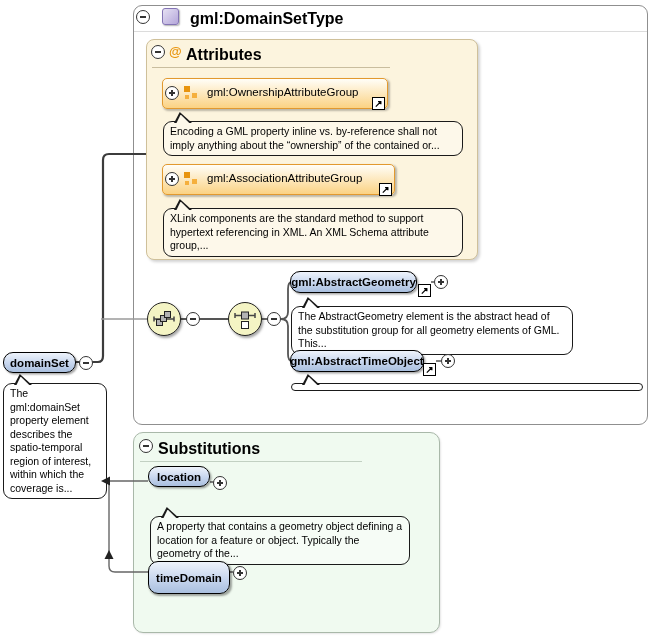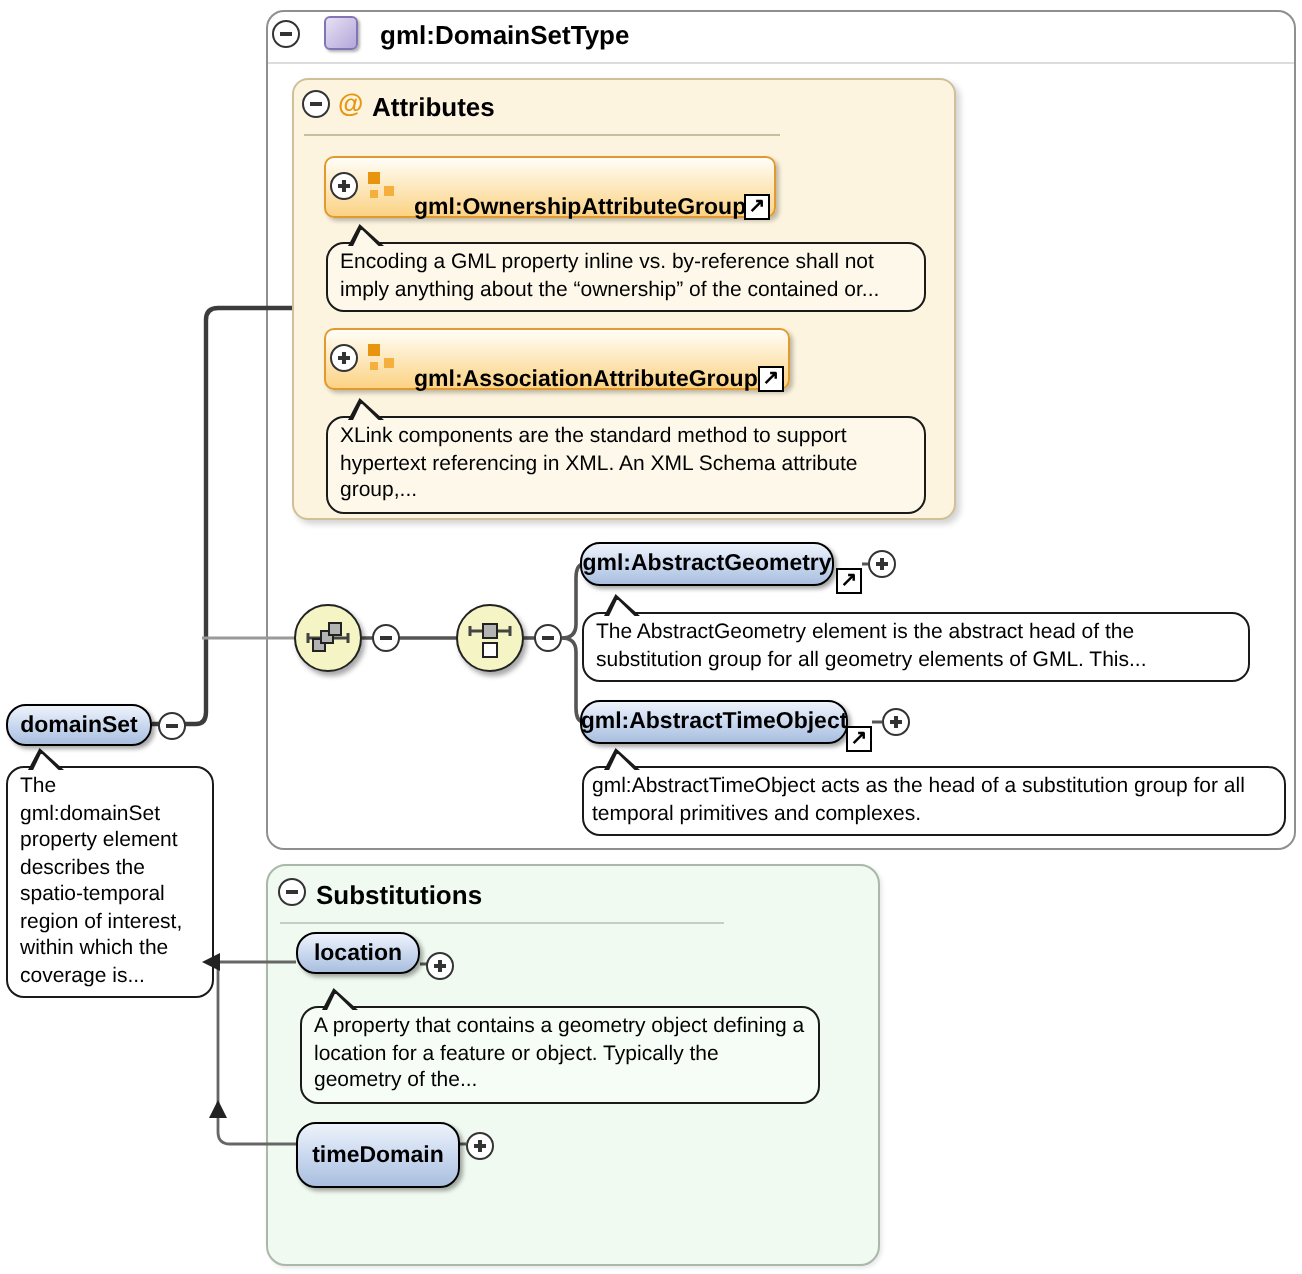--- a/index.html
+++ b/index.html
@@ -13,21 +13,21 @@
            border:1px solid #8f8f8f;border-radius:9px;z-index:2;}
   .attrpanel{left:146px;top:39px;width:332px;height:221px;background:#fcf4de;
              border:1px solid #cfc09a;border-radius:8px;z-index:3;
              box-shadow:2px 2px 3px rgba(0,0,0,0.18);}
   .substpanel{left:133px;top:432px;width:307px;height:201px;background:#f0faf0;
               border:1px solid #a9b8a9;border-radius:10px;z-index:2;
               box-shadow:1px 1px 2px rgba(0,0,0,0.10);}
   .hsep{height:1px;z-index:5;}
 
   
-  .hdr{font-weight:bold;font-size:13px;z-index:6;white-space:nowrap;}
+  .hdr{font-weight:bold;font-size:16px;z-index:6;white-space:nowrap;}
   .at{font-weight:bold;font-size:13px;color:#e8950f;z-index:6;}
 
   
   .tog{width:14px;height:14px;border:1px solid #333;border-radius:50%;
        background:#fff;z-index:60;}
   .tog::before{content:"";position:absolute;left:3px;right:3px;top:50%;
                height:2px;margin-top:-1px;background:#333;}
   .tog.plus::after{content:"";position:absolute;top:3px;bottom:3px;left:50%;
                    width:2px;margin-left:-1px;background:#333;}
 
@@ -35,21 +35,21 @@
   .pill{border:1.5px solid #000;border-radius:10px;z-index:55;
         background:linear-gradient(#eef3fb,#c7d6ee 55%,#a9bfde);
         display:flex;align-items:center;justify-content:center;
         font-weight:bold;font-size:11.5px;white-space:nowrap;
         box-shadow:1.5px 1.5px 2px rgba(0,0,0,0.35);}
 
   
   .agrp{border:1.5px solid #e2992f;border-radius:5px;z-index:6;
         background:linear-gradient(#fffef8,#fbd283);
         box-shadow:1.5px 1.5px 2px rgba(0,0,0,0.25);}
-  .agrp-label{font-weight:bold;font-size:11.5px;z-index:7;white-space:nowrap;margin-top:12px;}
+  .agrp-label{font-weight:normal;font-size:11.5px;z-index:7;white-space:nowrap;}
 
   
   .lnk{width:13px;height:13px;background:#fff;border:1.5px solid #000;z-index:65;
        display:flex;align-items:center;justify-content:center;
        font-size:10px;font-weight:bold;color:#000;line-height:1;}
 
   
   .ticon{width:17px;height:17px;border:1px solid #8374b4;border-radius:3px;
          background:linear-gradient(135deg,#e6e1f3,#b4a6da);z-index:6;
          box-shadow:1px 1px 1.5px rgba(0,0,0,0.3);}
@@ -57,21 +57,21 @@
   
   .comp{width:34px;height:34px;border:1.5px solid #222;border-radius:50%;
         background:#f4f4c4;z-index:55;box-shadow:1.5px 2px 2.5px rgba(0,0,0,0.35);
         display:flex;align-items:center;justify-content:center;}
 
   
   .callout{border:1.3px solid #1a1a1a;border-radius:9px;z-index:30;
            font-size:10.5px;line-height:13.5px;padding:3px 6px;}
   .c-white{background:#fff;}
   .c-cream{background:#fdf8ea;}
-  .c-green{background:#f6fcf6;}
+  .c-green{background:#f6fcf6;margin-top:13px;}
   .tail-b{position:absolute;top:-10px;left:10px;width:18px;height:11px;
           background:#1a1a1a;clip-path:polygon(32% 0,0 100%,100% 100%);z-index:31;}
   .tail-w{position:absolute;top:-7.5px;left:12.3px;width:13.5px;height:9px;
           clip-path:polygon(32% 0,0 100%,100% 100%);z-index:32;}
   .c-white .tail-w{background:#fff;}
   .c-cream .tail-w{background:#fdf8ea;}
   .c-green .tail-w{background:#f6fcf6;}
 </style>
 </head>
 <body>
@@ -154,31 +154,30 @@
       <path d="M1 5 V10 M21 5 V10" stroke="#444" stroke-width="1.5"></path>
       <rect x="7.5" y="4" width="7" height="7" fill="#b3b3b3" stroke="#222"></rect>
       <rect x="7.5" y="13.5" width="7" height="7" fill="#fff" stroke="#222"></rect>
     </svg>
   </div>
   <div class="abs tog" style="left:267px;top:312px;"></div>
 
   <div class="abs pill" style="left:290px;top:271px;width:127px;height:22px;">gml:AbstractGeometry</div>
   <div class="abs lnk" style="left:418px;top:284px;">↗</div>
   <div class="abs tog plus" style="left:434px;top:275px;"></div>
-  <div class="abs callout c-white" style="left:291px;top:306px;width:334px;">
+  <div class="abs callout c-white" style="left:291px;top:306px;width:282px;">
     <span class="tail-b"></span><span class="tail-w"></span>
     <span>The AbstractGeometry element is the abstract head of the substitution group for all geometry elements of GML. This...</span>
   </div>
 
   <div class="abs pill" style="left:290px;top:350px;width:134px;height:22px;">gml:AbstractTimeObject</div>
   <div class="abs lnk" style="left:423px;top:363px;">↗</div>
   <div class="abs tog plus" style="left:441px;top:354px;"></div>
   <div class="abs callout c-white" style="left:291px;top:383px;width:352px;padding:3px 4px;">
     <span class="tail-b"></span><span class="tail-w"></span>
-    <span>gml:AbstractTimeObject acts as the head of a substitution group for all temporal primitives and complexes.</span>
   </div>
 
   <div class="abs pill" style="left:3px;top:352px;width:73px;height:21px;">domainSet</div>
   <div class="abs tog" style="left:79px;top:356px;"></div>
   <div class="abs callout c-white" style="left:3px;top:383px;width:104px;min-height:94px;">
     <span class="tail-b"></span><span class="tail-w"></span>
     <span>The gml:domainSet property element describes the spatio-temporal region of interest, within which the coverage is...</span>
   </div>
 
   <div class="abs substpanel"></div>

